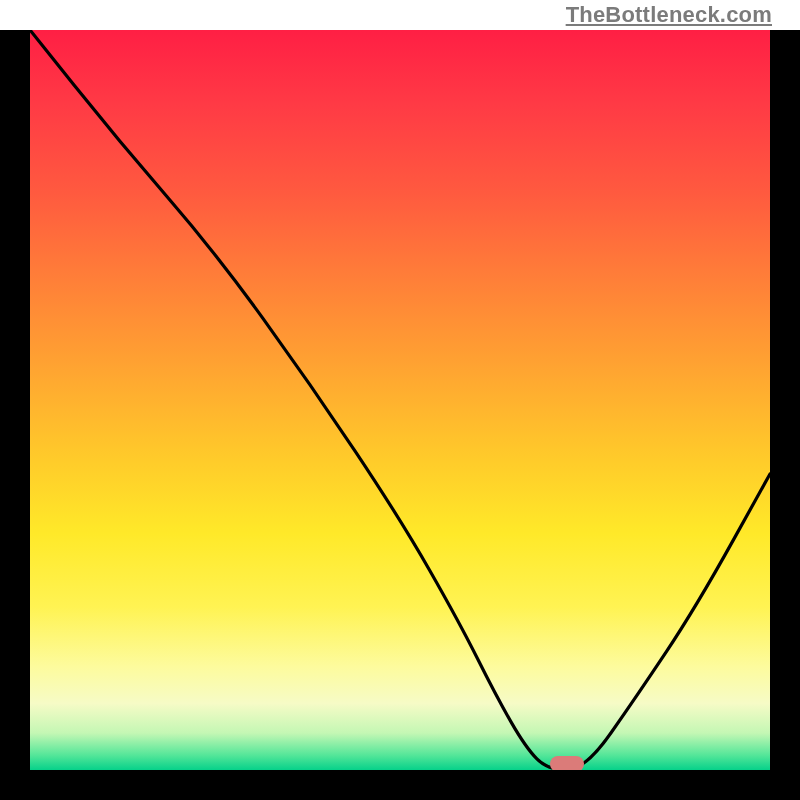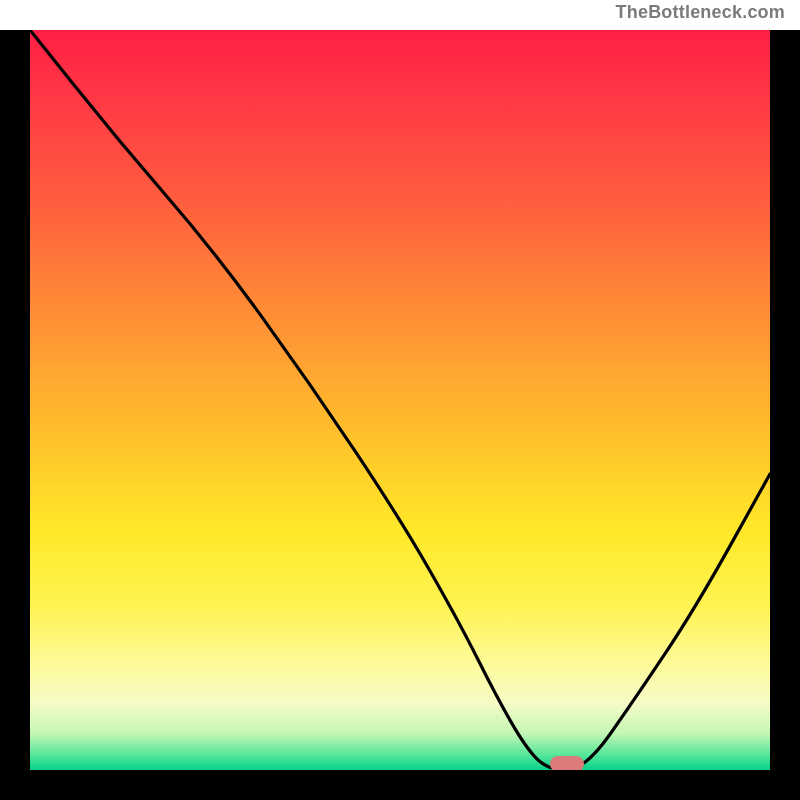--- a/index.html
+++ b/index.html
@@ -12,26 +12,27 @@
     overflow: hidden;
   }
   .wrap {
     position: relative;
     width: 800px;
     height: 800px;
   }
   .watermark {
     position: absolute;
     top: 2px;
-    right: 15px;
-    font-size: 18px;
+    right: 28px;
+    font-size: 22px;
     font-weight: 600;
     color: #7b7b7b;
     letter-spacing: 0.2px;
     user-select: none;
+    text-decoration: underline;
   }
   .plot-outer {
     position: absolute;
     left: 0;
     top: 30px;
     width: 800px;
     height: 770px;
     background: #000000;
   }
   .plot-inner {

